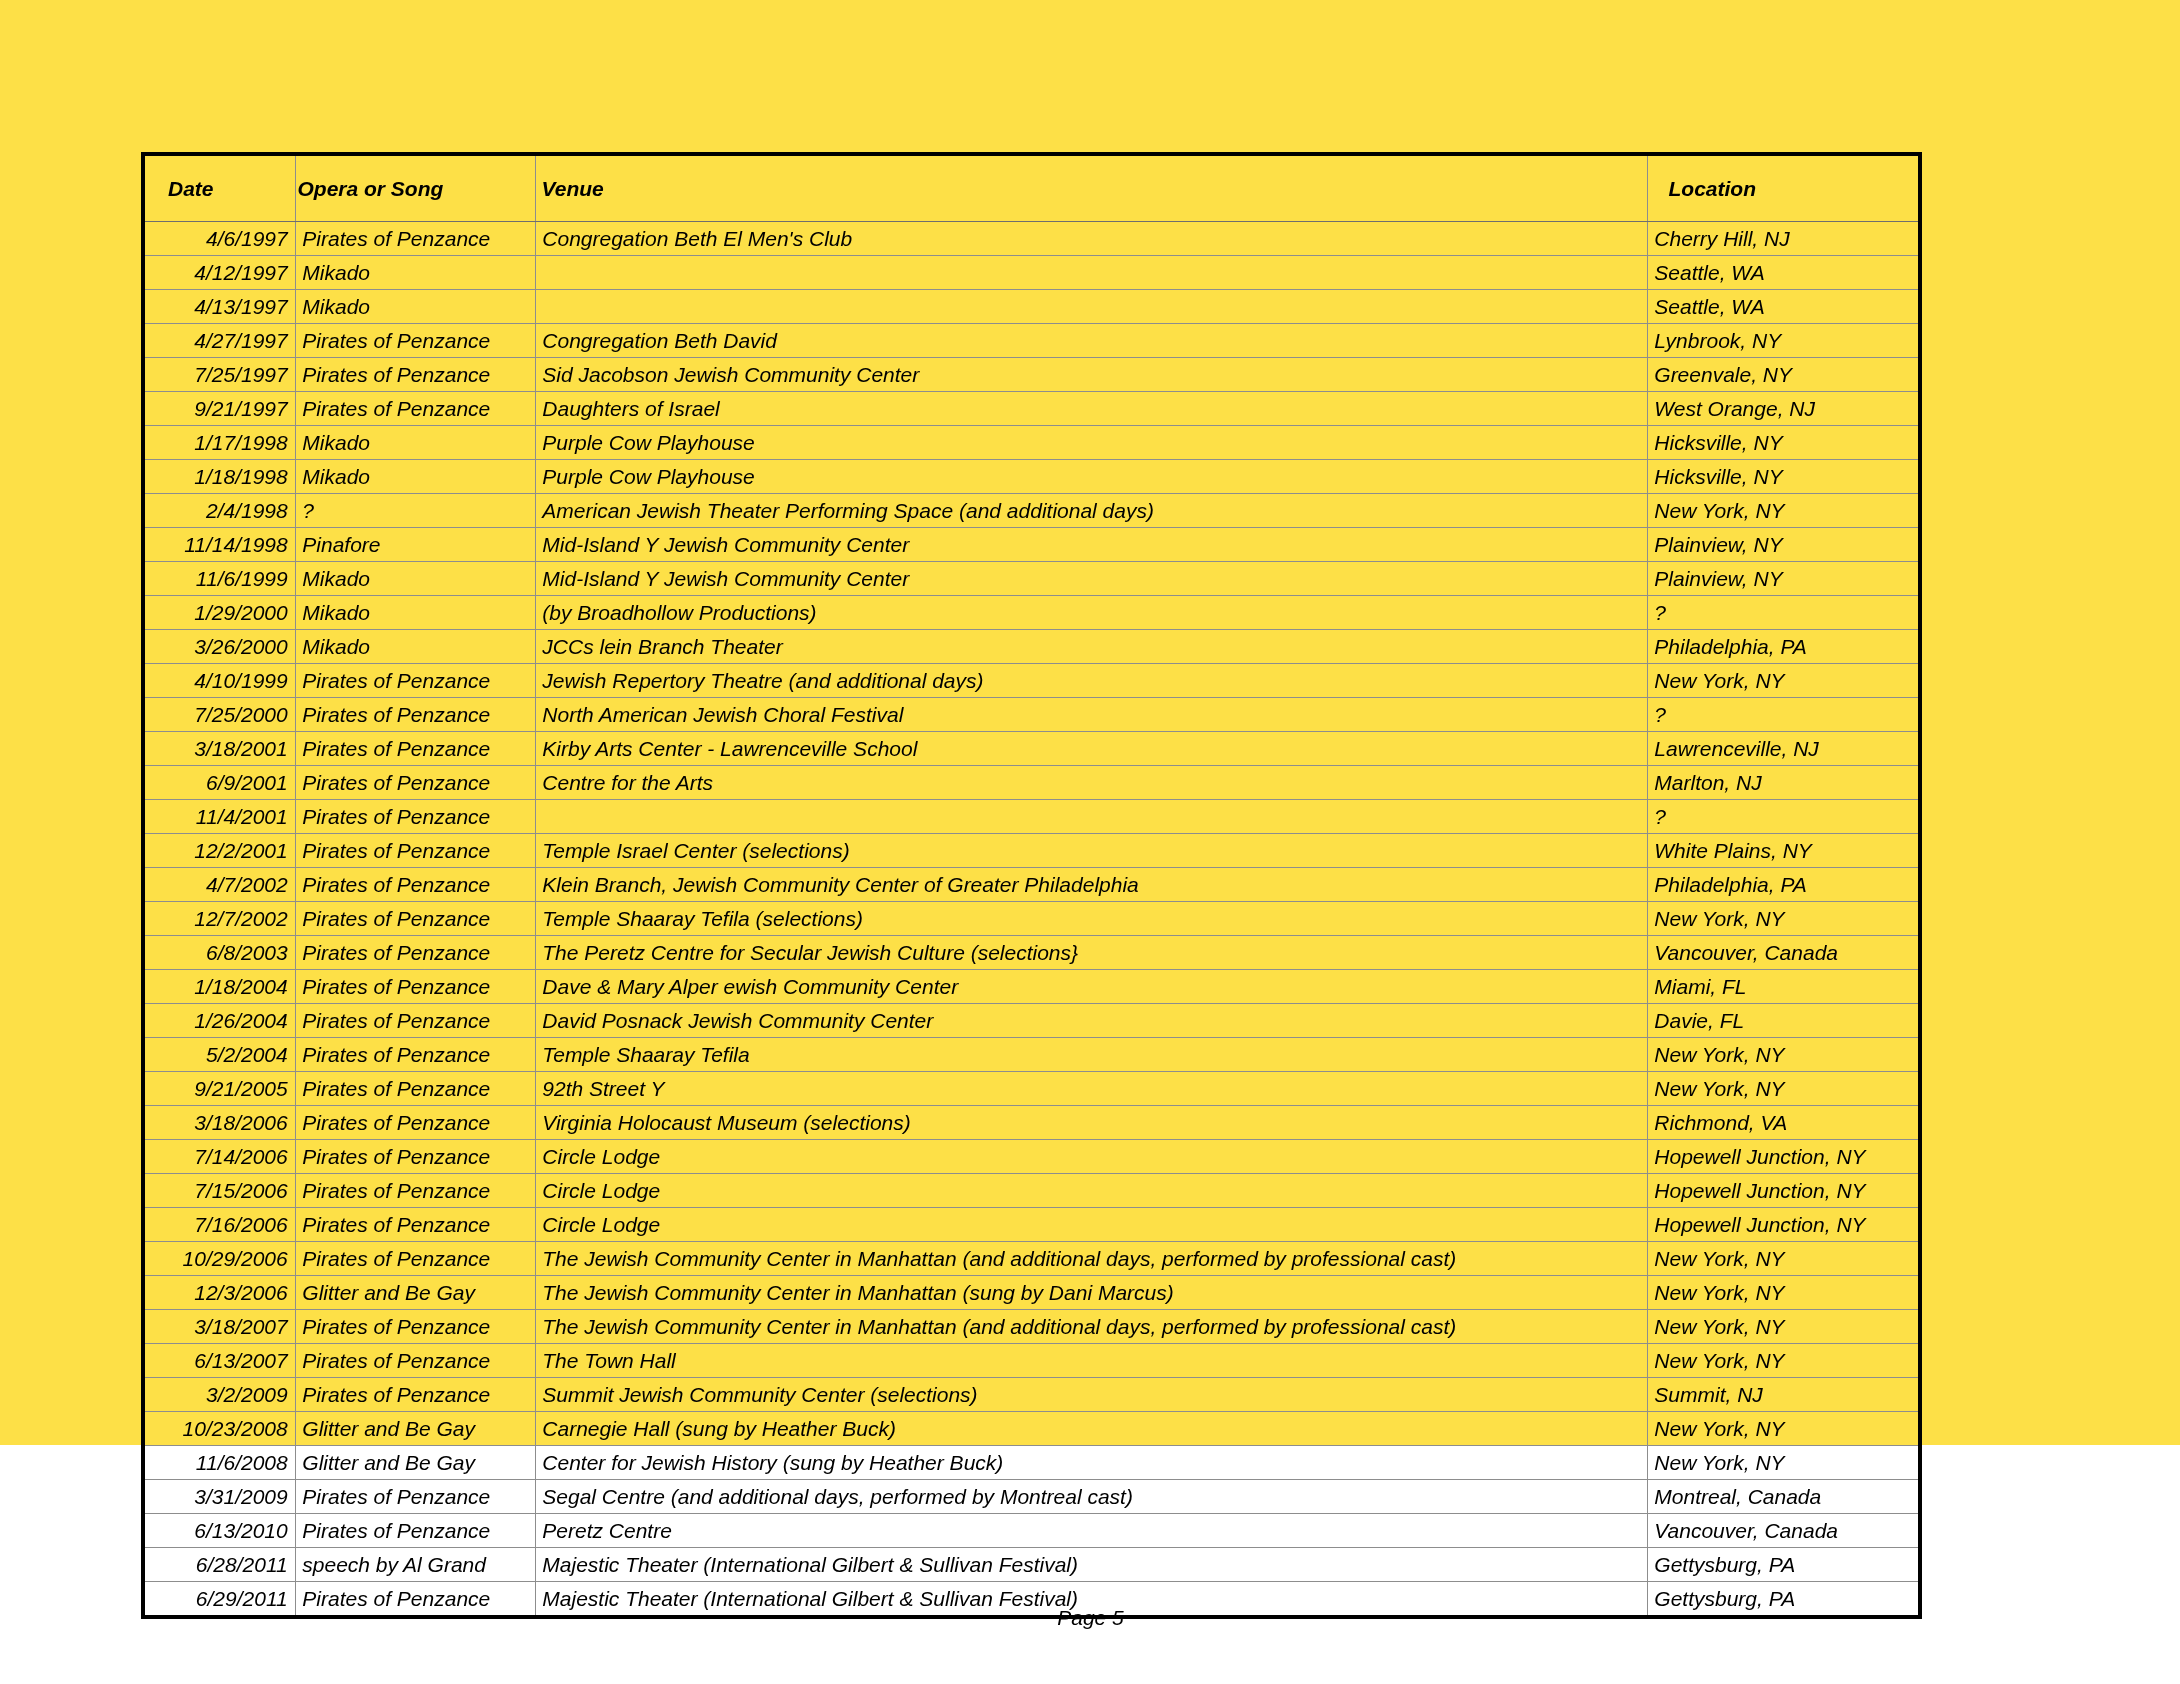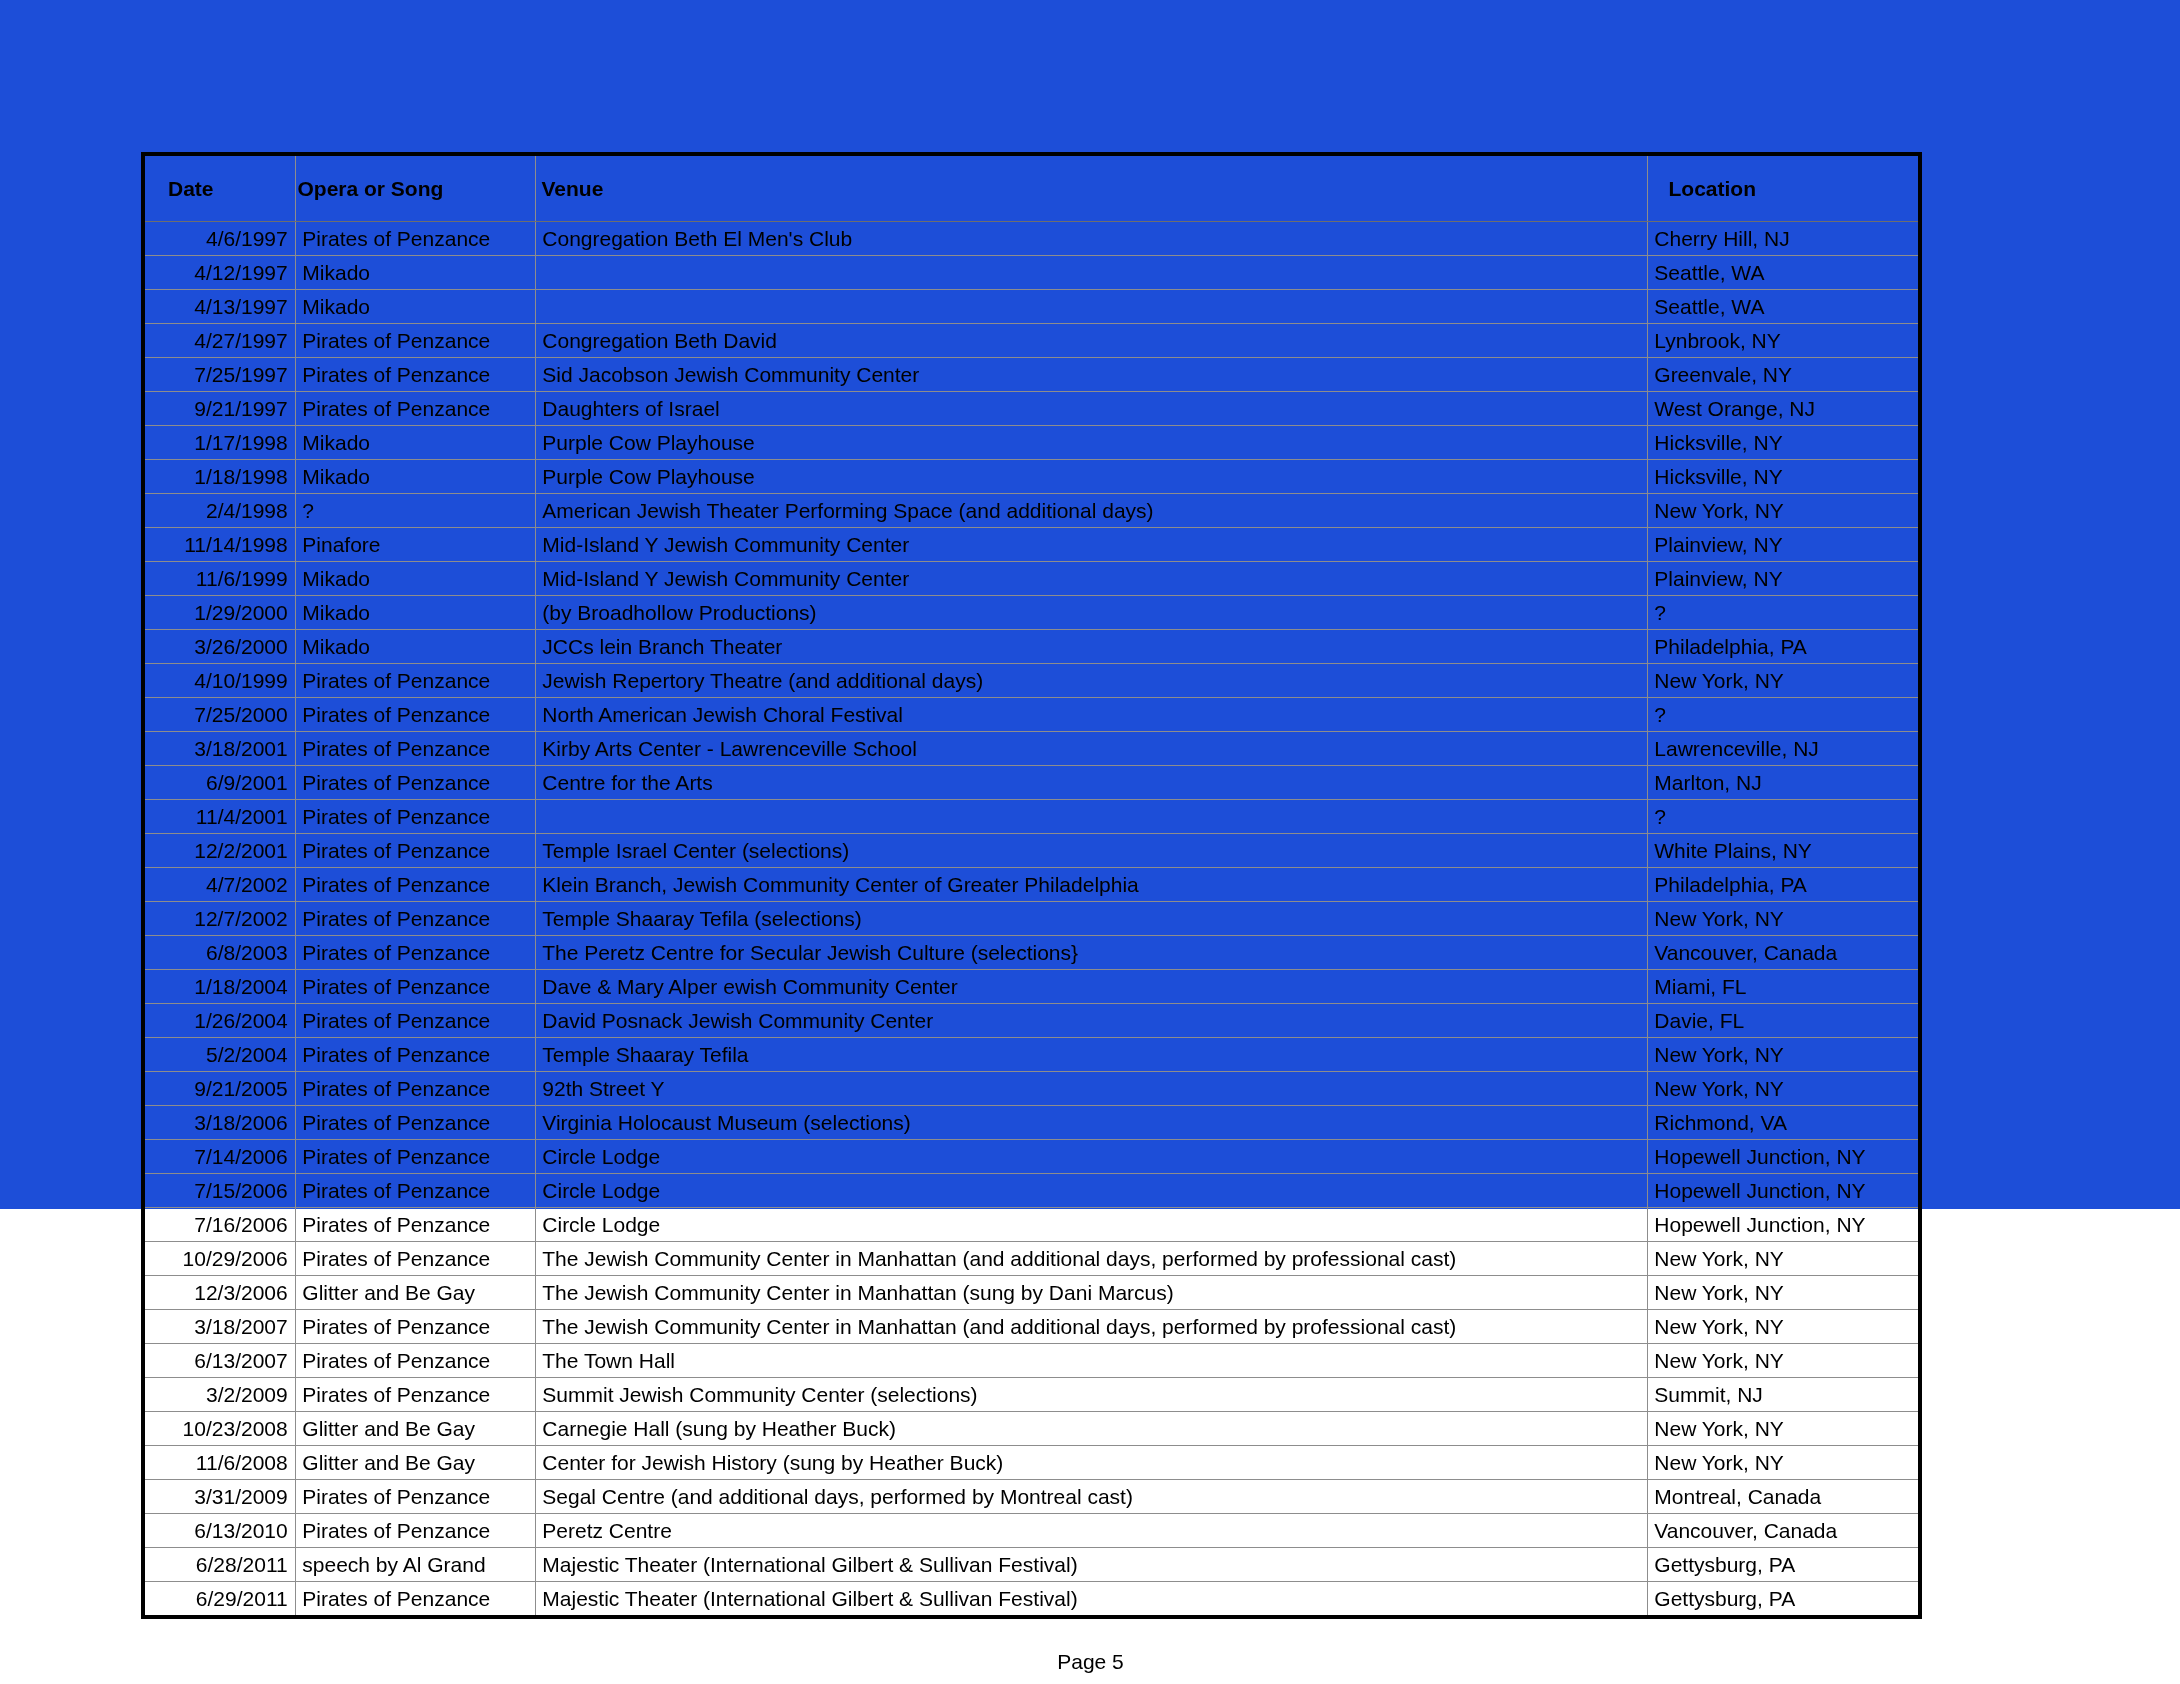--- a/index.html
+++ b/index.html
@@ -14,22 +14,23 @@
     color: #000000;
     position: relative;
     overflow: hidden;
   }
 
   .page {
     position: absolute;
     left: 0;
     top: 0;
     width: 2181px;
-    height: 1209px;
-    background: #1d4ed8;
+    height: 1445px;
+    background: #fde047;
+    font-style: italic;
   }
 
   .table-wrap {
     position: absolute;
     left: 141px;
     top: 152px;
     width: 1779px;
   }
 
   table.perf-table {
@@ -87,21 +88,20 @@
     position: absolute;
     left: 0;
     top: 1606px;
     width: 2181px;
     text-align: center;
     font-size: 21px;
     font-family: "Liberation Sans", sans-serif;
   }
   .footer .page-label {
     display: inline-block;
-    margin-top: 44px;
   }
 </style>
 </head>
 <body>
 
 <div class="page">
 
   <div class="table-wrap">
     <table class="perf-table">
       <colgroup>

